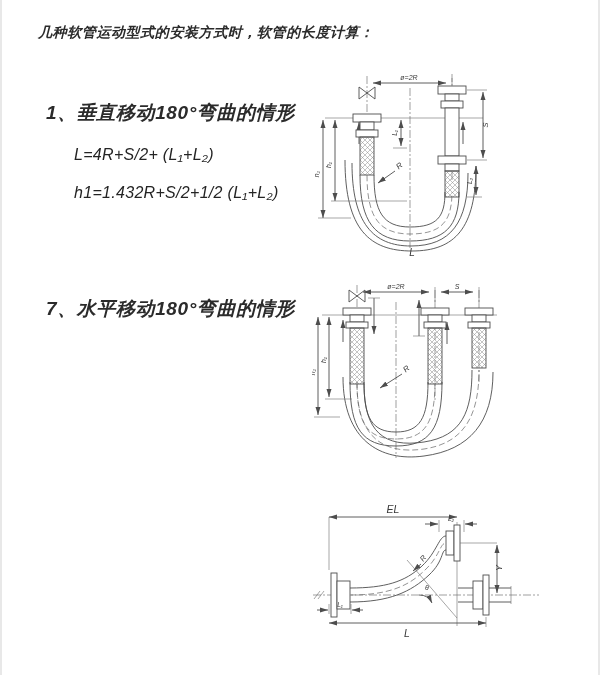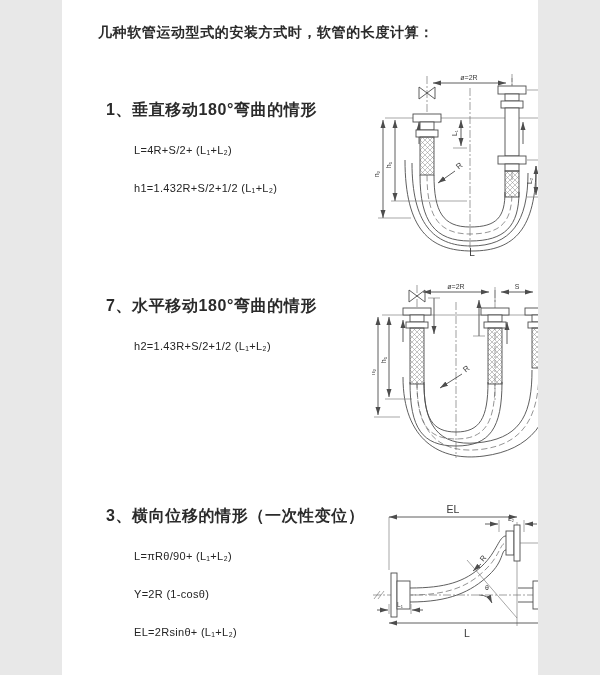--- a/index.html
+++ b/index.html
@@ -1,29 +1,29 @@
 <!DOCTYPE html>
 <html><head>
 <meta charset="utf-8">
 <style>
   html,body{margin:0;padding:0;background:#e8e8e8;}
   .page{
-    position:relative;width:476px;height:675px;background:#ffffff;
+    position:relative;width:596px;height:675px;background:#ffffff;
     font-family:"Liberation Sans","DejaVu Sans",sans-serif;color:#2b2b2b;
-    overflow:hidden;margin:0 auto;
+    overflow:hidden;margin:0 auto;font-style:italic;
   }
   .title{
     position:absolute;left:36px;top:24px;font-size:14px;font-weight:700;
     letter-spacing:.6px;white-space:nowrap;
   }
   .section{position:absolute;left:44px;}
-  .heading{font-size:16px;font-weight:700;letter-spacing:.6px;white-space:nowrap;}
+  .heading{font-size:19px;font-weight:700;letter-spacing:.6px;white-space:nowrap;}
   .formulas{margin-top:10px;padding-left:28px;}
   .formula{
-    height:38px;display:flex;align-items:center;font-size:11px;
+    height:38px;display:flex;align-items:center;font-size:16px;
     letter-spacing:.3px;white-space:nowrap;color:#242424;
   }
   .diagram{position:absolute;}
   svg{display:block;}
   svg text{font-family:"Liberation Sans","DejaVu Sans",sans-serif;fill:#3a3a3a;}
   .ln{stroke:#4d4d4d;stroke-width:.9;fill:none;}
   .thin{stroke:#6b6b6b;stroke-width:.6;fill:none;}
   .cl{stroke:#777;stroke-width:.7;fill:none;stroke-dasharray:8 2 2 2;}
   .hosecl{stroke:#666;stroke-width:.7;fill:none;stroke-dasharray:6 3;}
   .part{stroke:#4d4d4d;stroke-width:.9;fill:#ffffff;}
@@ -40,32 +40,23 @@
     <div class="heading">1、垂直移动180°弯曲的情形</div>
     <div class="formulas">
       <div class="formula">L=4R+S/2+ (L₁+L₂)</div>
       <div class="formula">h1=1.432R+S/2+1/2 (L₁+L₂)</div>
     </div>
   </div>
 
   <div class="section" style="top:296px;">
     <div class="heading">7、水平移动180°弯曲的情形</div>
     <div class="formulas">
-      <div class="formula">h2=1.43R+S/2+1/2 (L₁+L₂)</div>
     </div>
   </div>
 
-  <div class="section" style="top:506px;">
-    <div class="heading">3、横向位移的情形（一次性变位）</div>
-    <div class="formulas">
-      <div class="formula">L=πRθ/90+ (L₁+L₂)</div>
-      <div class="formula">Y=2R (1-cosθ)</div>
-      <div class="formula">EL=2Rsinθ+ (L₁+L₂)</div>
-    </div>
-  </div>
 
   <div class="diagram" style="left:313px;top:70px;">
     <svg width="285" height="188" viewBox="0 0 285 188">
       <defs>
         <marker id="a1" markerWidth="9" markerHeight="7" refX="8" refY="3" orient="auto-start-reverse" markerUnits="userSpaceOnUse">
           <path d="M0,0.5 L8,3 L0,5.5 Z" fill="#4d4d4d"></path>
         </marker>
         <pattern id="b1" width="5" height="5" patternUnits="userSpaceOnUse">
           <path d="M0,5 L5,0 M0,0 L5,5" stroke="#8a8a8a" stroke-width="0.5"></path>
         </pattern>

